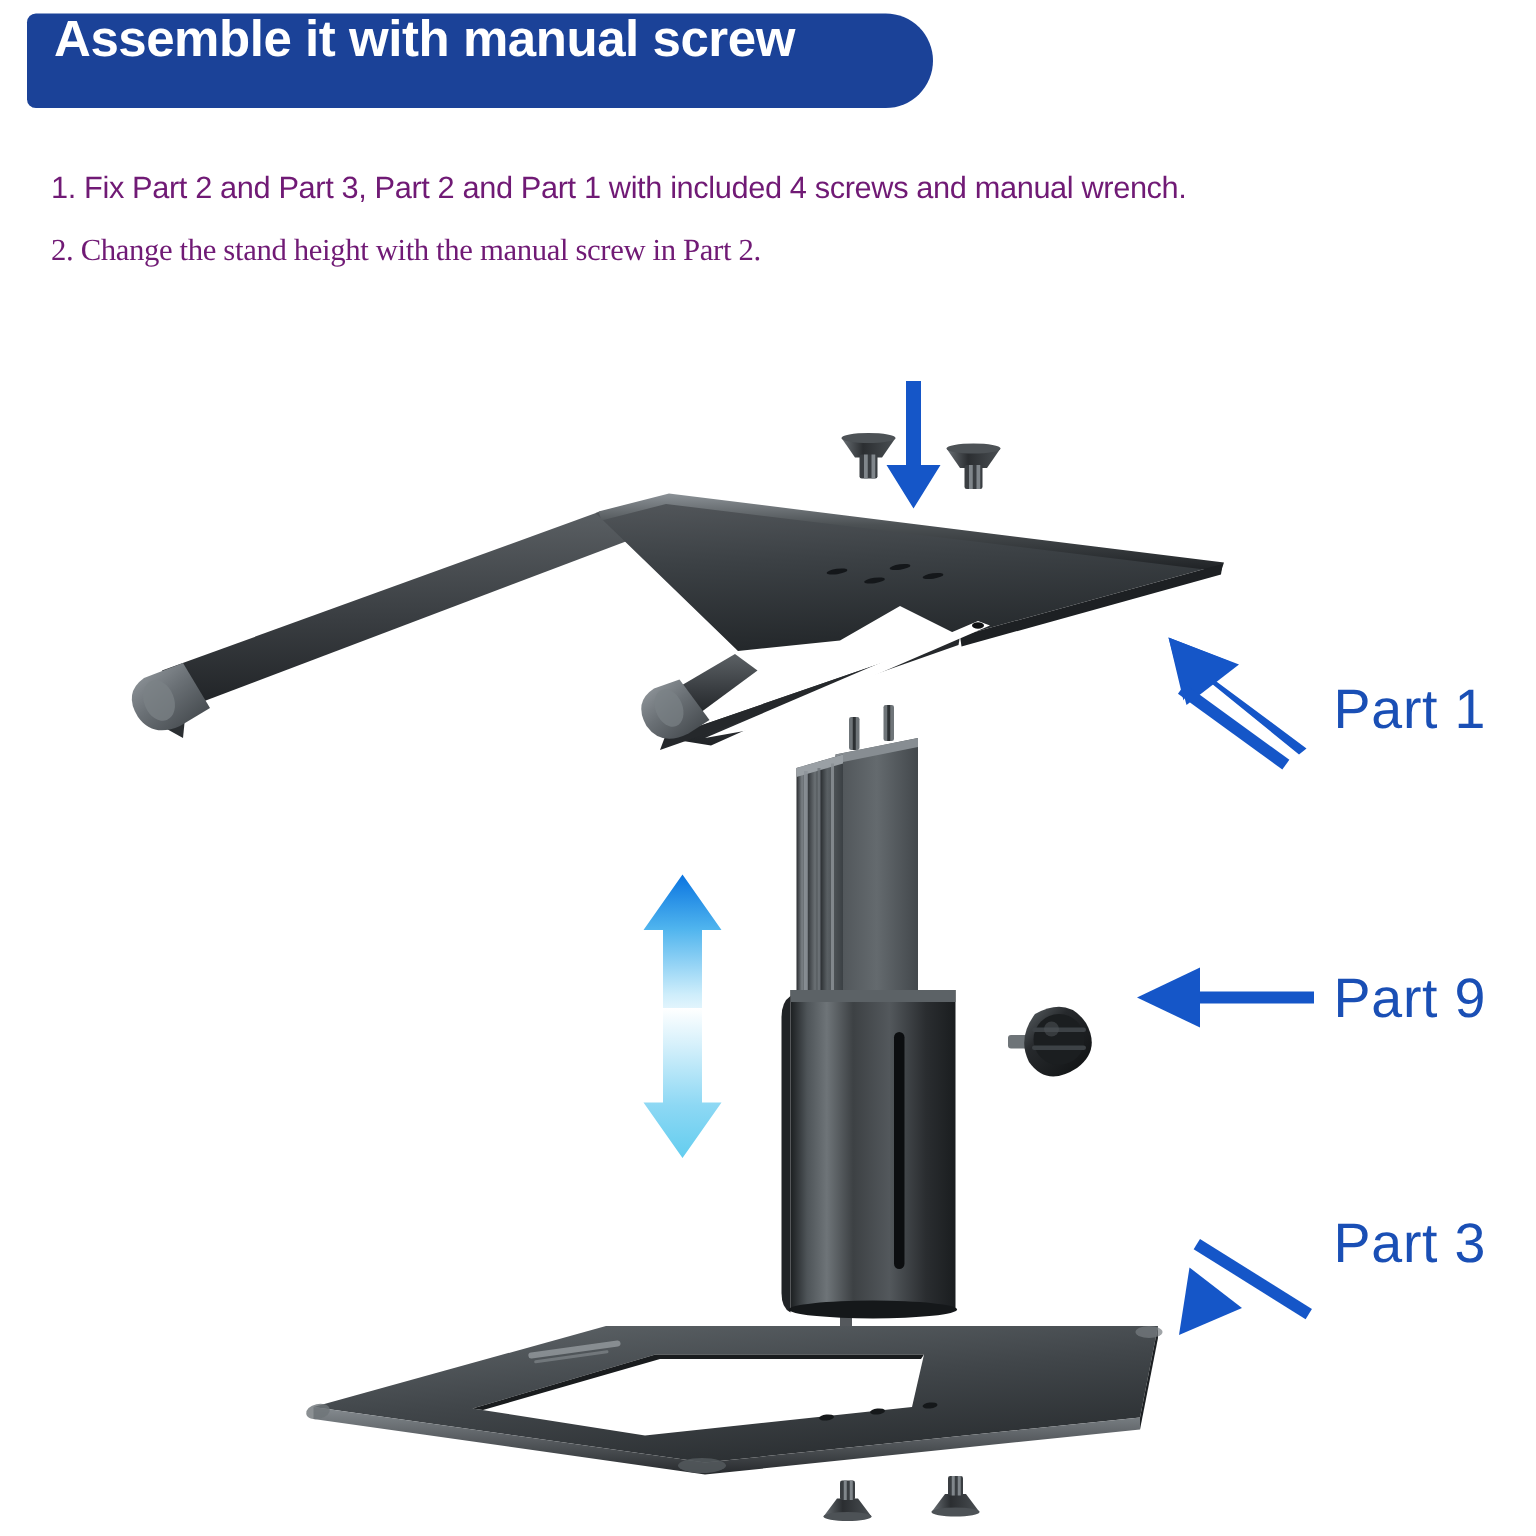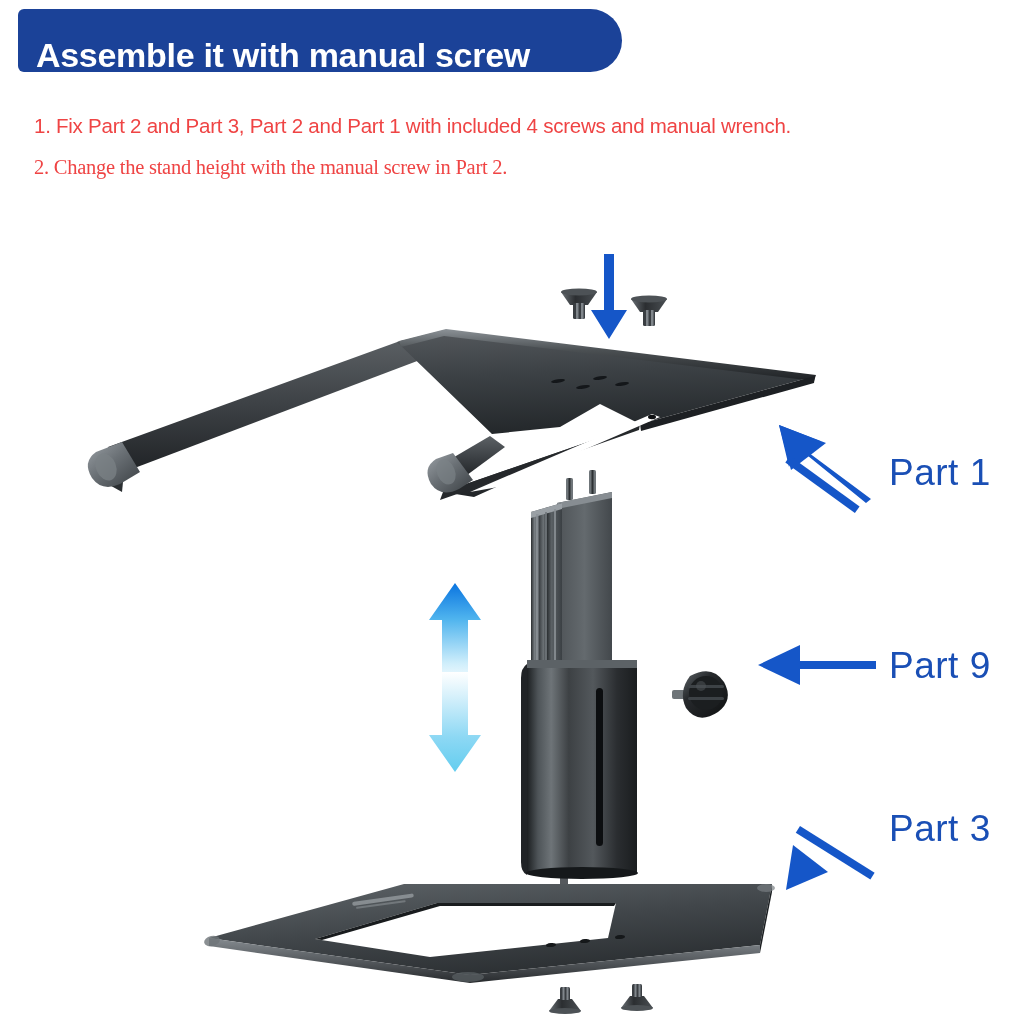--- a/index.html
+++ b/index.html
@@ -19,39 +19,39 @@
   
   #header-banner {
     position: absolute;
     left: 18px;
     top: 9px;
     width: 604px;
     height: 63px;
     background: #1b4298;
     border-radius: 6px 32px 32px 6px;
     display: flex;
-    align-items: flex-end;
+    align-items: flex-start;
     box-sizing: border-box;
     padding-left: 18px;
   }
   #header-title {
     color: #ffffff;
     font-size: 34px;
     font-weight: bold;
     letter-spacing: -0.3px;
     white-space: nowrap;
     line-height: 1;
   }
 
   
   .instruction {
     position: absolute;
     left: 34px;
     font-size: 20.5px;
-    color: #ef4444;
+    color: #701a75;
     white-space: nowrap;
     letter-spacing: -0.25px;
   }
   #instruction-1 { top: 114px; }
   #instruction-2 { top: 156px; font-family: Liberation Serif, serif; }
 
   
   #diagram {
     position: absolute;
     left: 0;

